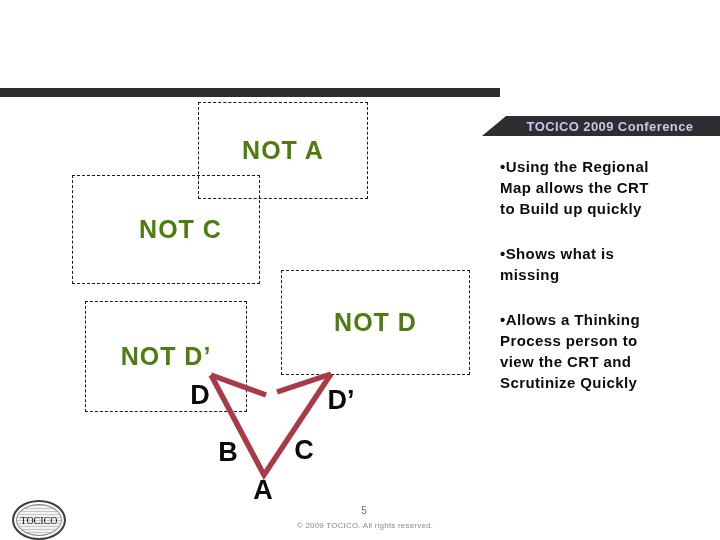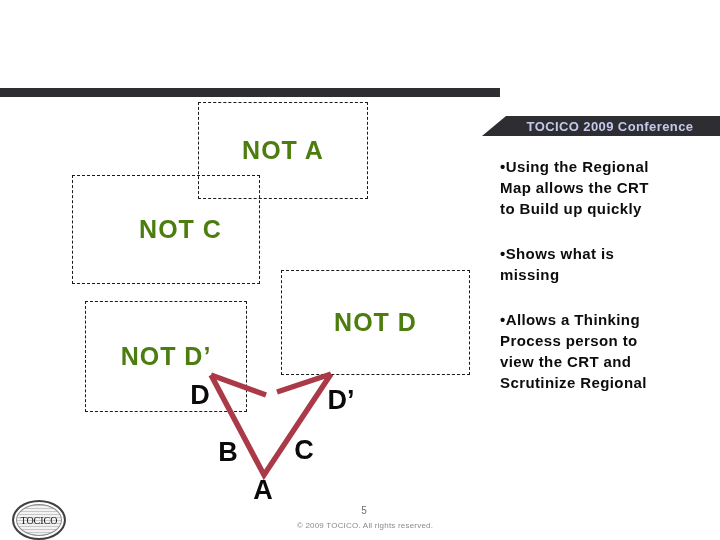--- a/index.html
+++ b/index.html
@@ -135,21 +135,21 @@
       <div class="line">to Build up quickly</div>
     </div>
     <div class="para">
       <div class="line">•Shows what is</div>
       <div class="line">missing</div>
     </div>
     <div class="para">
       <div class="line">•Allows a Thinking</div>
       <div class="line">Process person to</div>
       <div class="line">view the CRT and</div>
-      <div class="line">Scrutinize Regional</div>
+      <div class="line">Scrutinize Quickly</div>
     </div>
   </div>
 
   <div id="logo">
     <span>TOCICO</span>
   </div>
   <div id="page-number">5</div>
   <div id="copyright">© 2009 TOCICO. All rights reserved.</div>
 
 </div>

